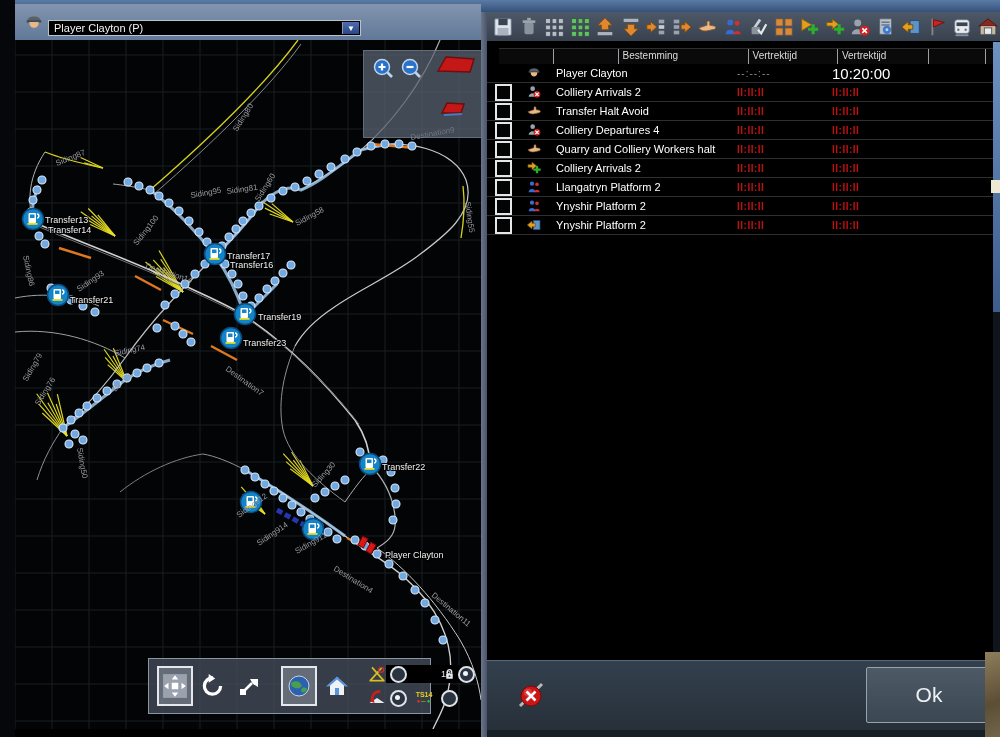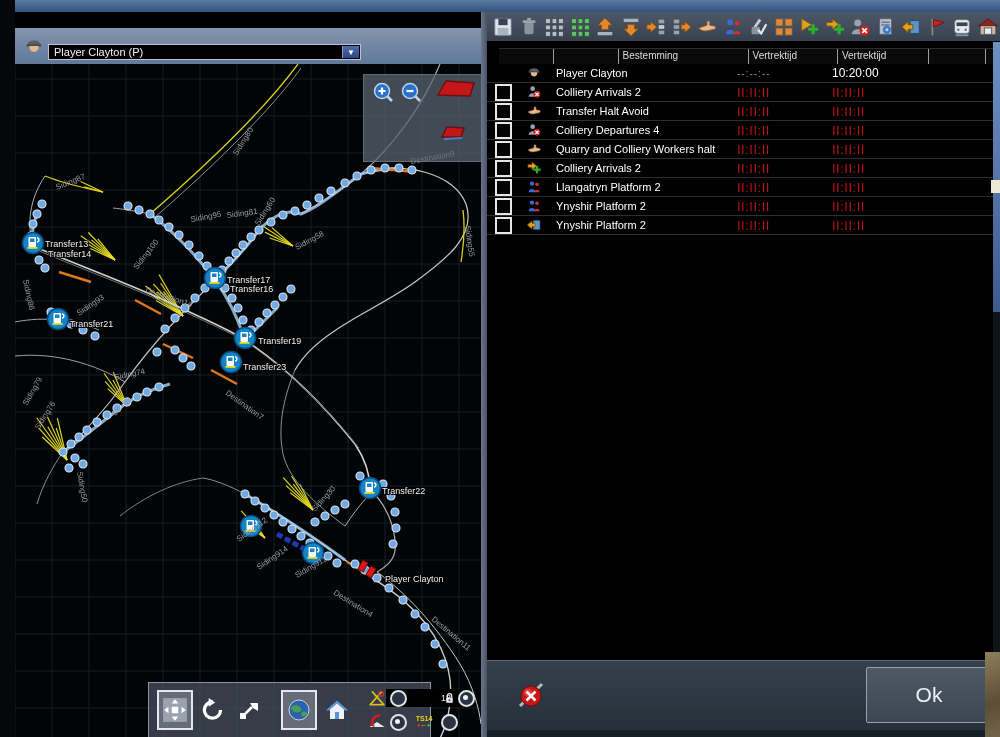--- a/index.html
+++ b/index.html
@@ -4,21 +4,21 @@
 <style>
   html,body{margin:0;padding:0;background:#000;}
   #root{position:relative;width:1000px;height:737px;overflow:hidden;
         font-family:"Liberation Sans",sans-serif;background:#000;}
   
   .topbar{position:absolute;left:0;top:0;width:1000px;height:12px;
           background:linear-gradient(#5a7ba6,#35517a);}
   .topbar:before{content:"";position:absolute;left:0;top:0;width:15px;height:12px;background:#05070a;}
   .leftstrip{position:absolute;left:0;top:12px;width:15px;height:725px;background:#05070a;}
   
-  .map-panel{position:absolute;left:15px;top:28px;width:466px;height:569px;}
+  .map-panel{position:absolute;left:15px;top:4px;width:466px;height:569px;}
   .map-header{position:absolute;left:0;top:0;width:466px;height:36px;
               background:linear-gradient(#8295af,#617898);}
   .driver-ic{position:absolute;left:8px;top:6px;width:22px;height:26px;}
   .dropdown{position:absolute;left:33px;top:16px;width:313px;height:16px;background:#000;
             border:1px solid #b9c2cf;display:flex;align-items:center;color:#f2f2f2;
             font-size:11px;padding-left:5px;box-sizing:border-box;}
   .dd-btn{position:absolute;right:1px;top:1px;width:16px;height:12px;background:linear-gradient(#4e6dae,#2b4685);
           color:#fff;font-size:8px;display:flex;align-items:center;justify-content:center;border-left:1px solid #8a97b5;}
   .map-view{position:absolute;left:0;top:36px;width:466px;height:689px;background:#030405;overflow:hidden;}
   #mapsvg{position:absolute;left:0;top:0;}
@@ -58,22 +58,22 @@
   .hc{color:#dcdcdc;font-size:10px;padding:1px 0 0 4px;box-sizing:border-box;border-left:1px solid #9aa0a8;overflow:hidden;white-space:nowrap;}
   .hc:first-child{border-left:none;}
   .tbody{position:absolute;left:0;top:52px;width:506px;}
   .trow{height:18px;display:flex;align-items:center;border-bottom:1px solid #2e2e2e;background:#000;}
   .c0{width:25px;display:flex;justify-content:flex-end;box-sizing:border-box;}
   .cb{width:13px;height:13px;border:2px solid #e4e6e8;background:#040404;}
   .c1{width:44px;display:flex;justify-content:center;}
   .c1 svg{width:16px;height:16px;}
   .c2{width:177px;color:#fff;font-size:11px;white-space:nowrap;overflow:hidden;}
   .c3{width:95px;font-size:11px;color:#fff;padding-left:4px;box-sizing:border-box;}
-  .c4{width:98px;font-size:12px;color:#fff;padding-left:4px;box-sizing:border-box;}
-  .inv{color:#bd1212;font-size:13px;font-weight:normal;letter-spacing:.5px;}
+  .c4{width:98px;font-size:15px;color:#fff;padding-left:4px;box-sizing:border-box;}
+  .inv{color:#bd1212;font-size:10px;font-weight:bold;letter-spacing:.5px;}
   .dim{color:#8a8a8a;font-size:10px;letter-spacing:1px;}
   
   .footerbar{position:absolute;left:0;top:648px;width:513px;height:70px;
              background:linear-gradient(#33404d,#273039);border-top:1px solid #5a6875;}
   .below-footer{position:absolute;left:0;top:718px;width:513px;height:7px;background:#161e26;}
   .redx{position:absolute;left:30px;top:18px;width:30px;height:32px;}
   .ok{position:absolute;right:8px;top:6px;width:126px;height:56px;
       background:linear-gradient(#4d5a66,#3b4751);border:1px solid #97a2ac;border-radius:2px;
       color:#edf1f4;font-size:21px;font-family:"Liberation Sans",sans-serif;}
   .bluestrip{position:absolute;left:506px;top:30px;width:7px;height:270px;

